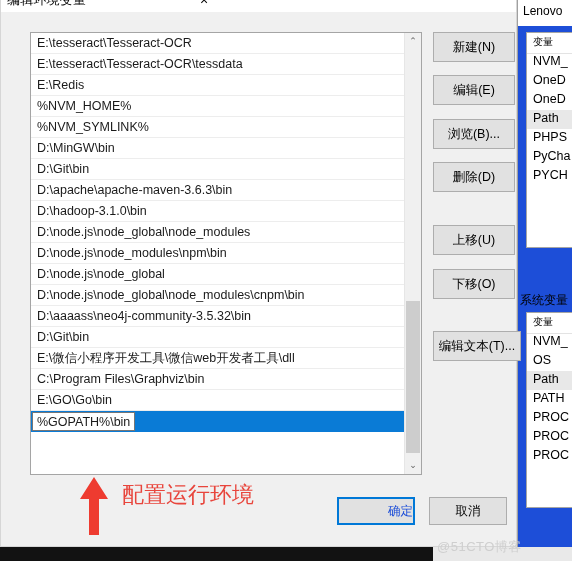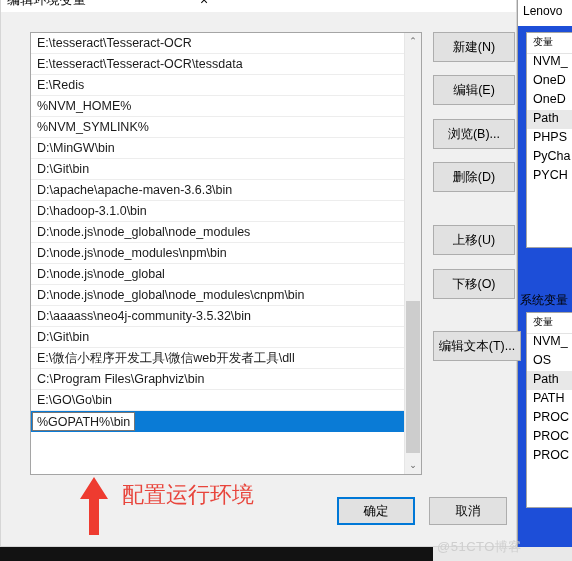--- a/index.html
+++ b/index.html
@@ -107,21 +107,21 @@
   #btn-browse{left:432px;top:119px;width:82px;height:30px;}
   #btn-delete{left:432px;top:162px;width:82px;height:30px;}
   #btn-moveup{left:432px;top:225px;width:82px;height:30px;}
   #btn-movedown{left:432px;top:269px;width:82px;height:30px;}
   #btn-edittext{left:432px;top:331px;width:88px;height:30px;}
 
   
   #btn-ok{
     position:absolute;left:336px;top:497px;width:78px;height:28px;
     background:#e1e1e1;border:2px solid #0078d7;box-sizing:border-box;
-    font-size:12.5px;color:#000000;text-align:center;line-height:24px;
+    font-size:12.5px;color:#1d4ed8;text-align:right;line-height:24px;
   }
   #btn-cancel{
     position:absolute;left:428px;top:497px;width:78px;height:28px;
     background:#e1e1e1;border:1px solid #adadad;box-sizing:border-box;
     font-size:12.5px;color:#000;text-align:center;line-height:26px;
   }
 
   
   #anno-arrow{position:absolute;left:78px;top:477px;width:32px;height:58px;}
   #anno-text{

